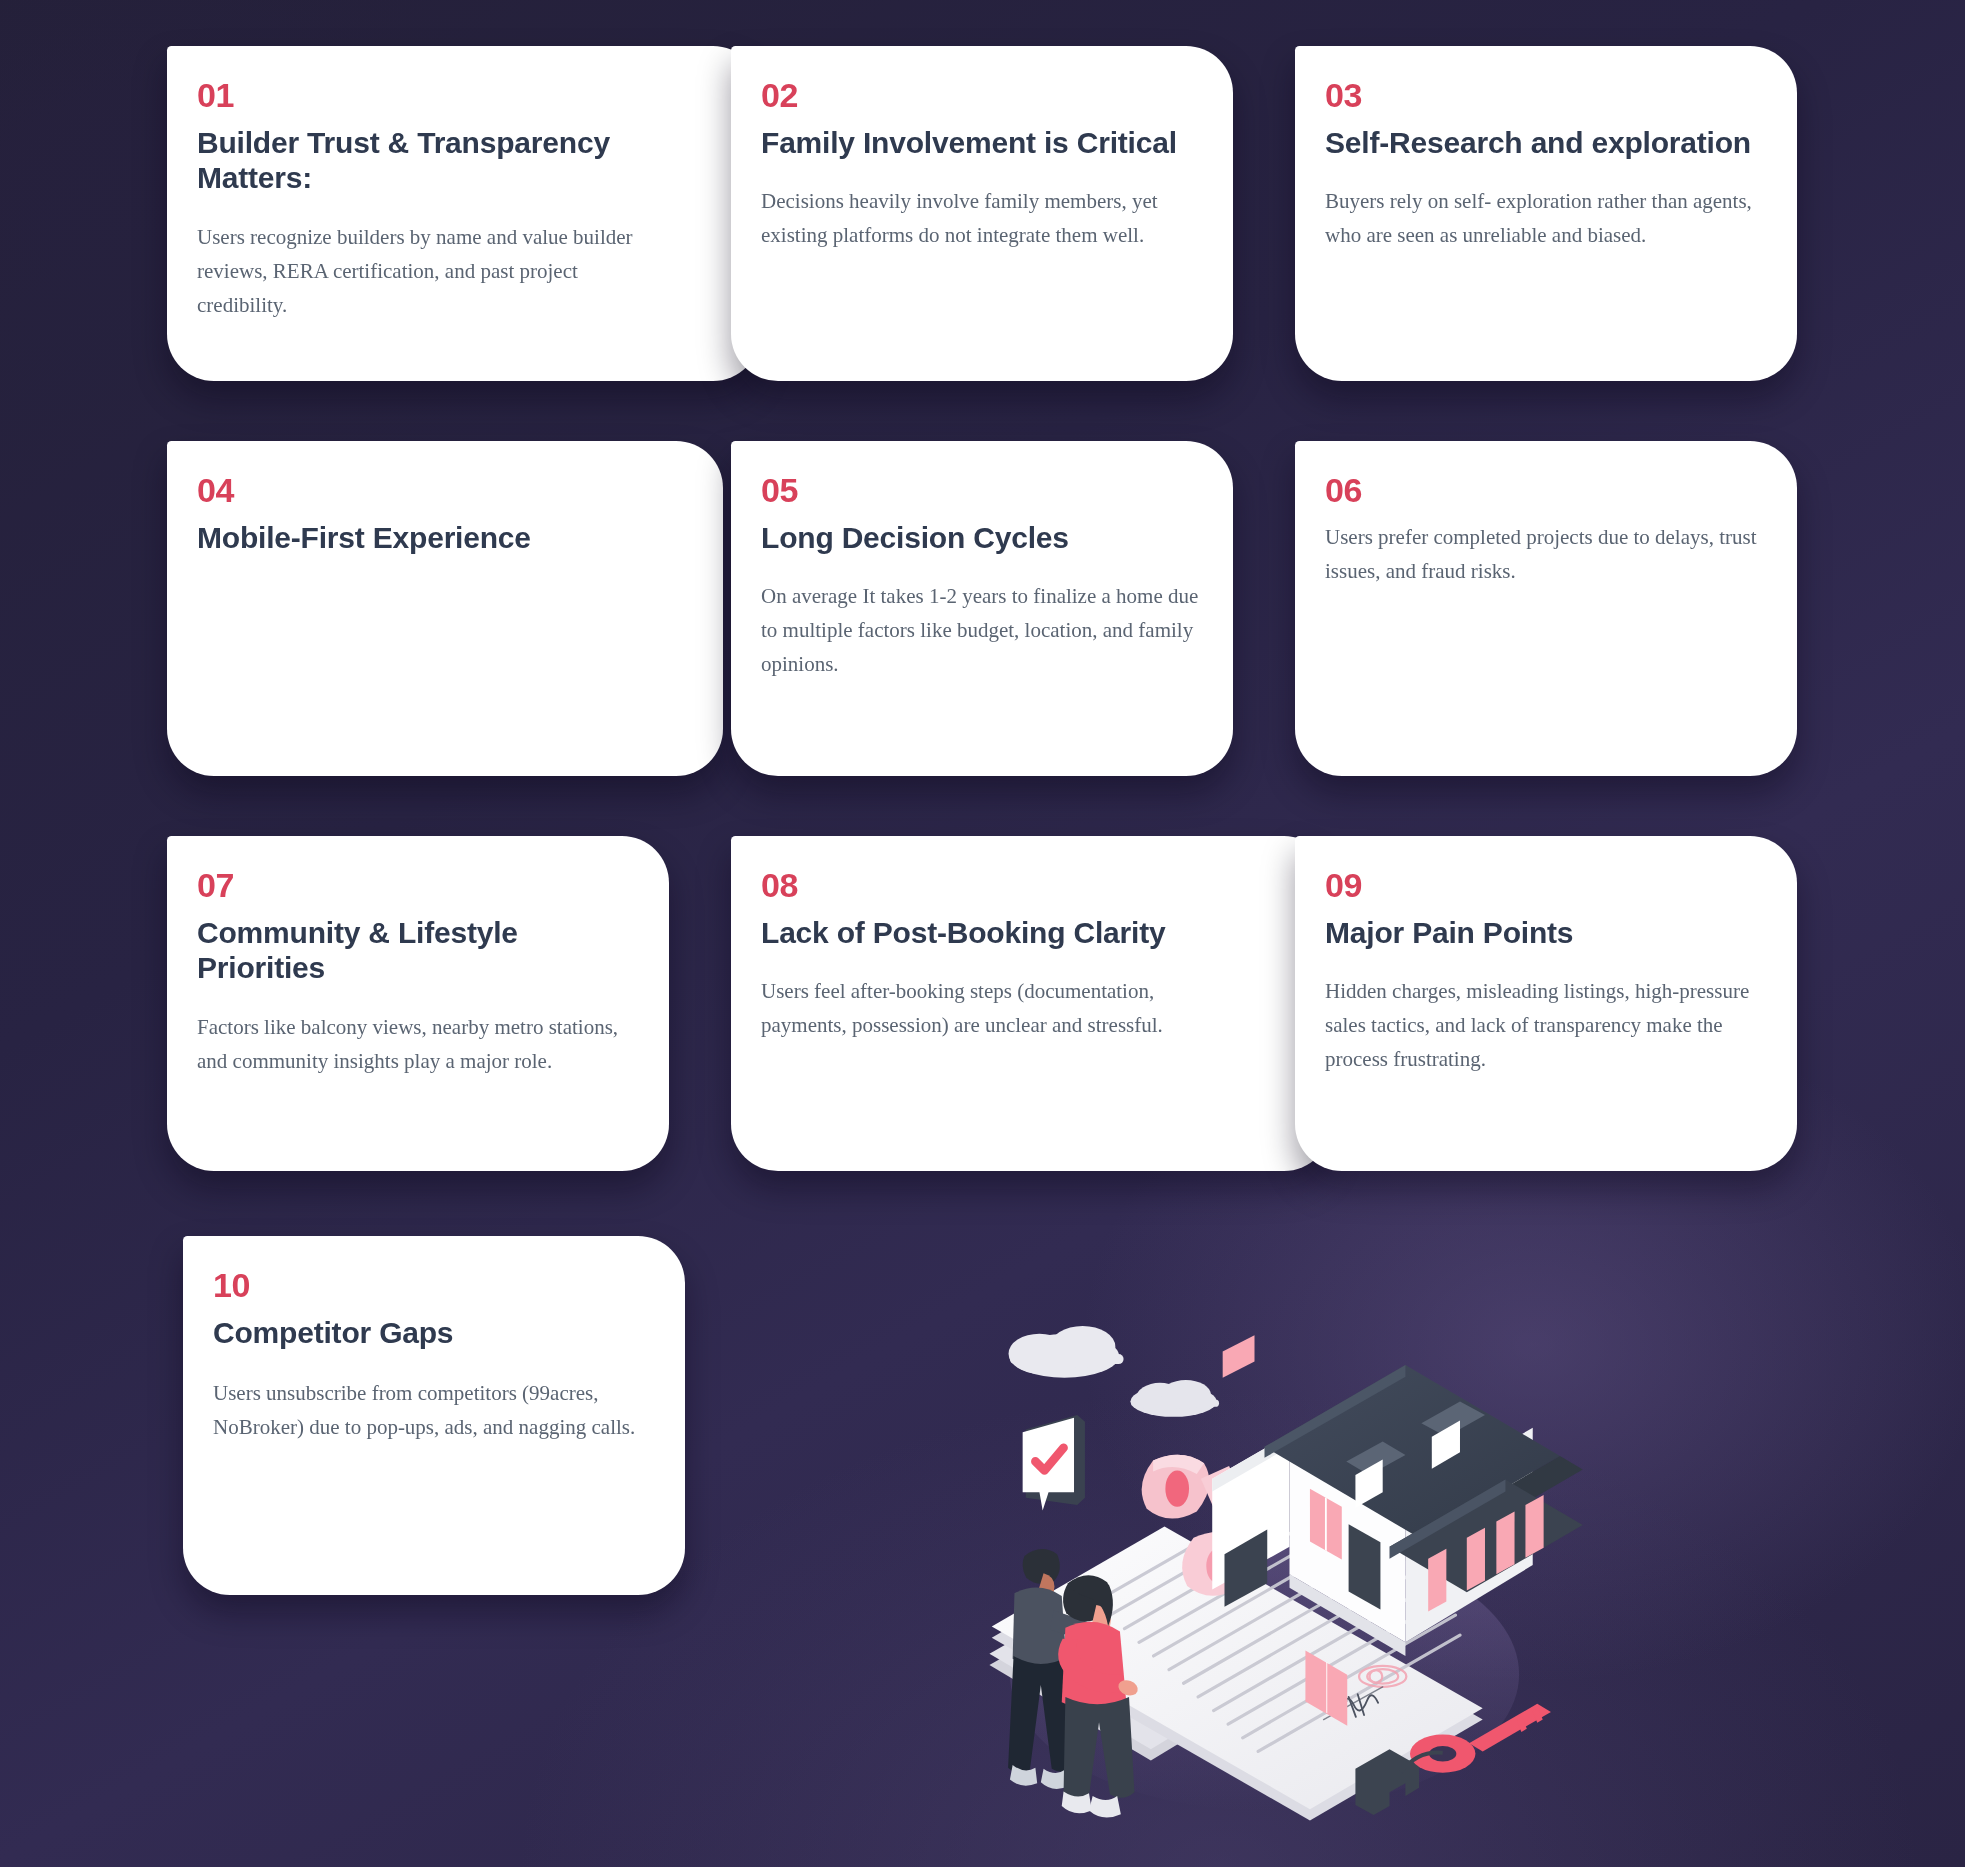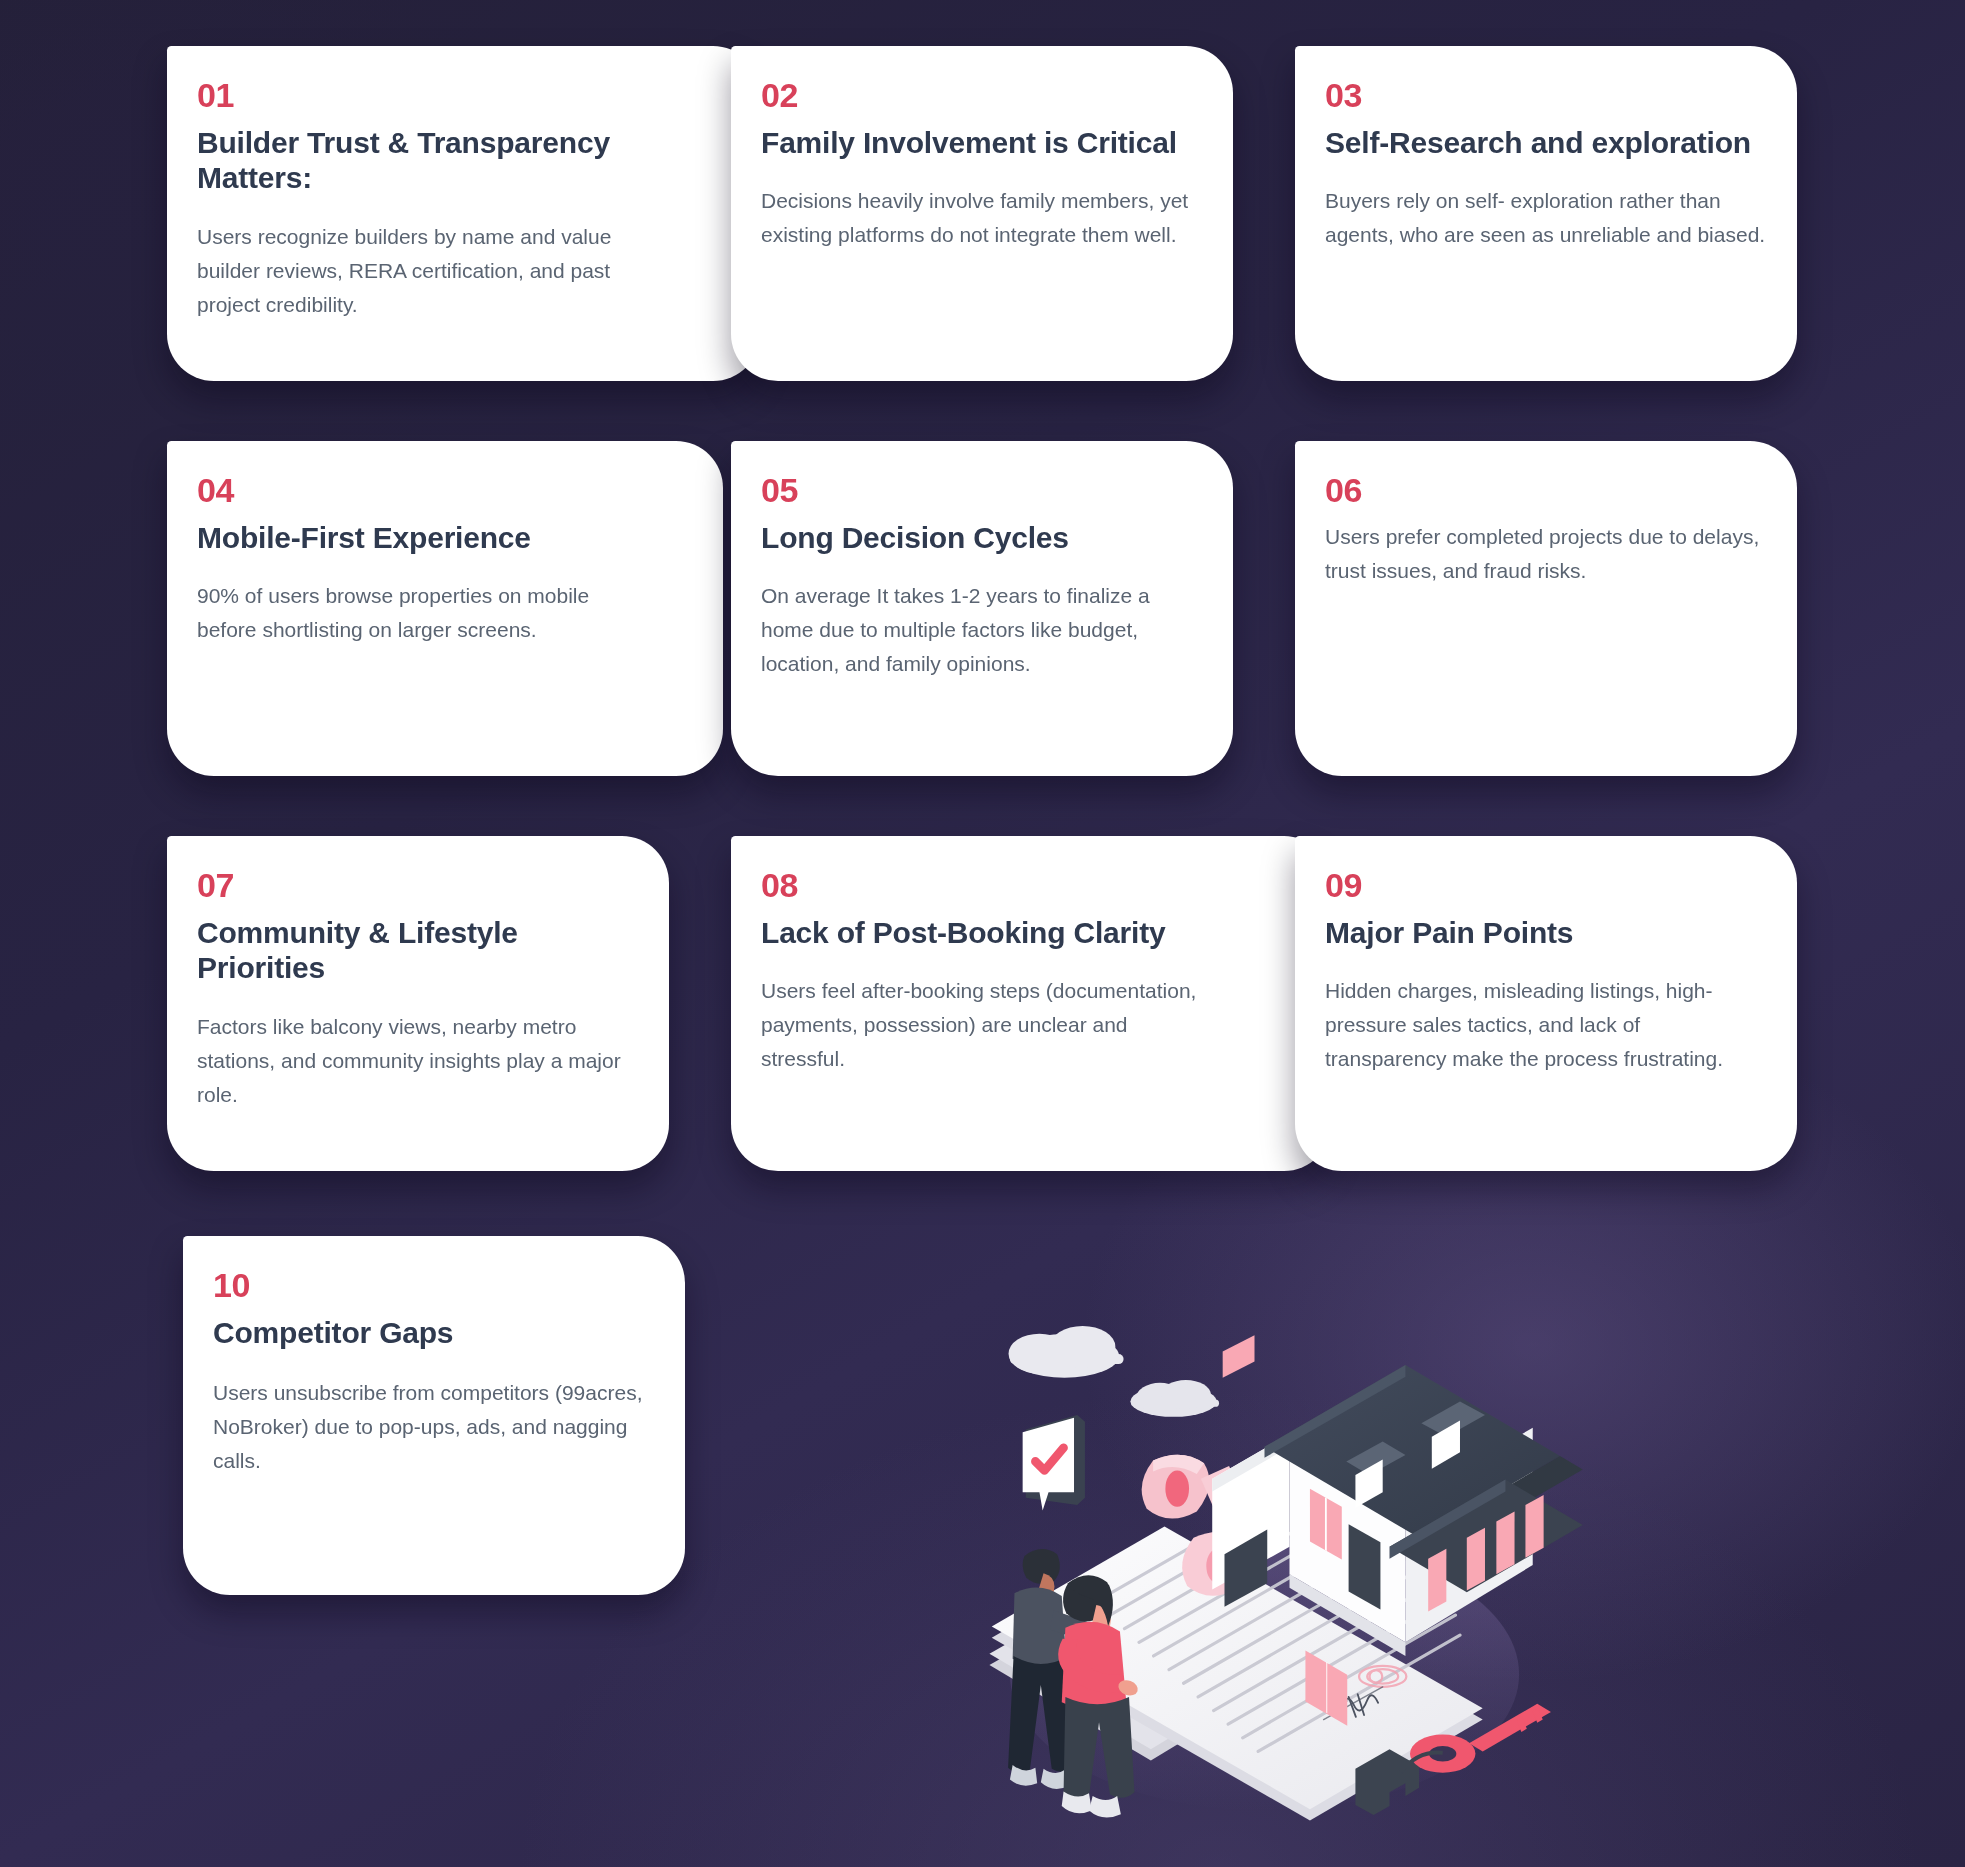--- a/index.html
+++ b/index.html
@@ -60,20 +60,21 @@
     line-height:1.18;
     letter-spacing:-0.2px;
     margin-bottom:24px;
   }
   .card-desc {
     color:#5A6472;
     font-size:21px;
     line-height:1.62;
     font-weight:400;
     max-width:455px;
+    font-family:Liberation Serif, serif;
   }
   .card.c10 .card-number { font-size:34px; }
   .card.c10 .card-title { margin-bottom:25.5px; }
 
   
   #illustration {
     position:absolute;
     left:946px; top:1265px;
     width:637px; height:591px;
   }
@@ -100,21 +101,20 @@
 
   <div class="card c3">
     <div class="card-number">03</div>
     <div class="card-title">Self-Research and exploration</div>
     <div class="card-desc">Buyers rely on self- exploration rather than agents, who are seen as unreliable and biased.</div>
   </div>
 
   <div class="card c4">
     <div class="card-number">04</div>
     <div class="card-title">Mobile-First Experience</div>
-    <div class="card-desc">90% of users browse properties on mobile before shortlisting on larger screens.</div>
   </div>
 
   <div class="card c5">
     <div class="card-number">05</div>
     <div class="card-title">Long Decision Cycles</div>
     <div class="card-desc">On average It takes 1-2 years to finalize a home due to multiple factors like budget, location, and family opinions.</div>
   </div>
 
   <div class="card c6">
     <div class="card-number">06</div>

